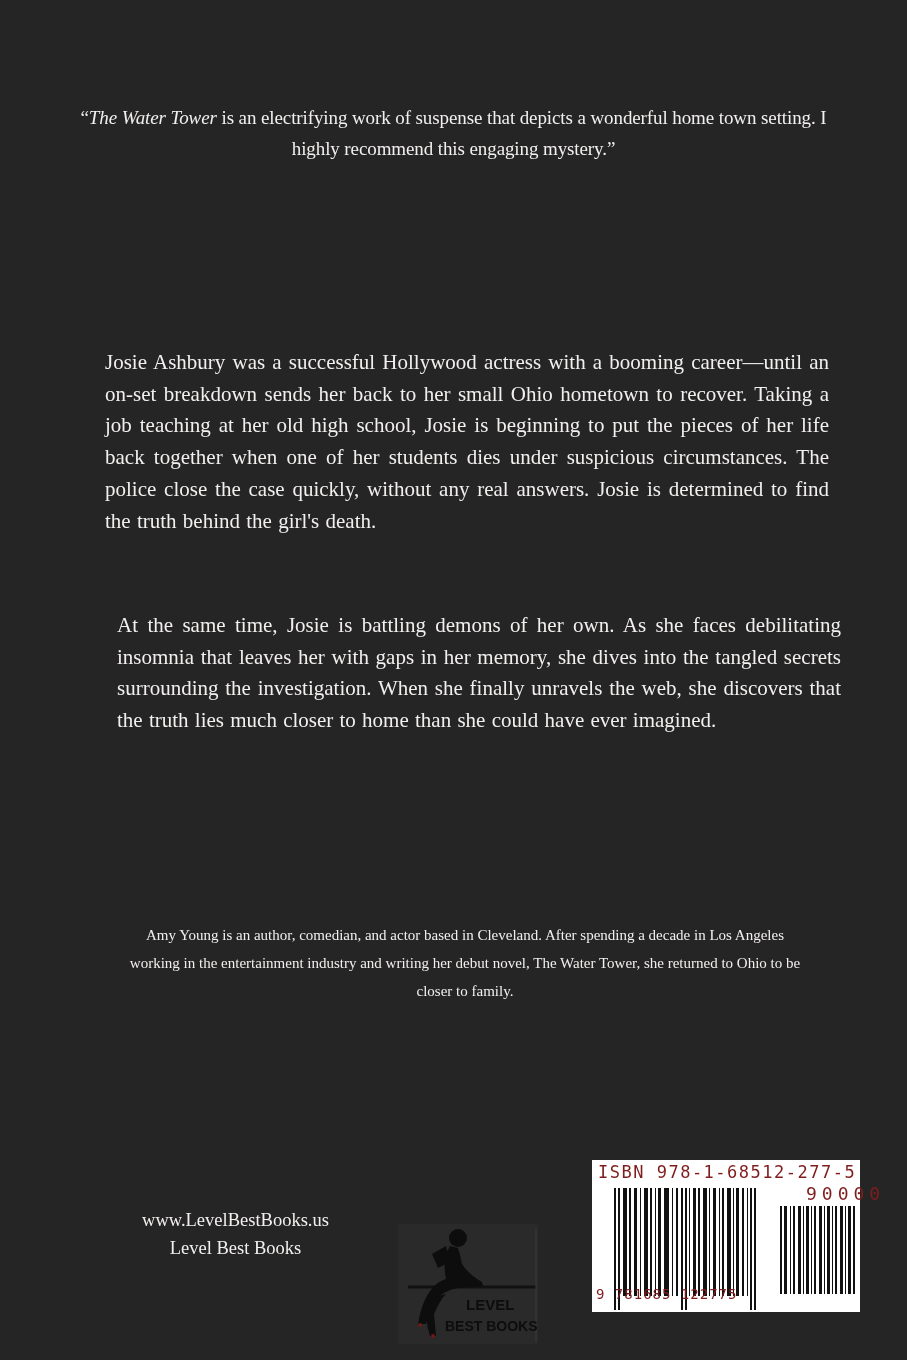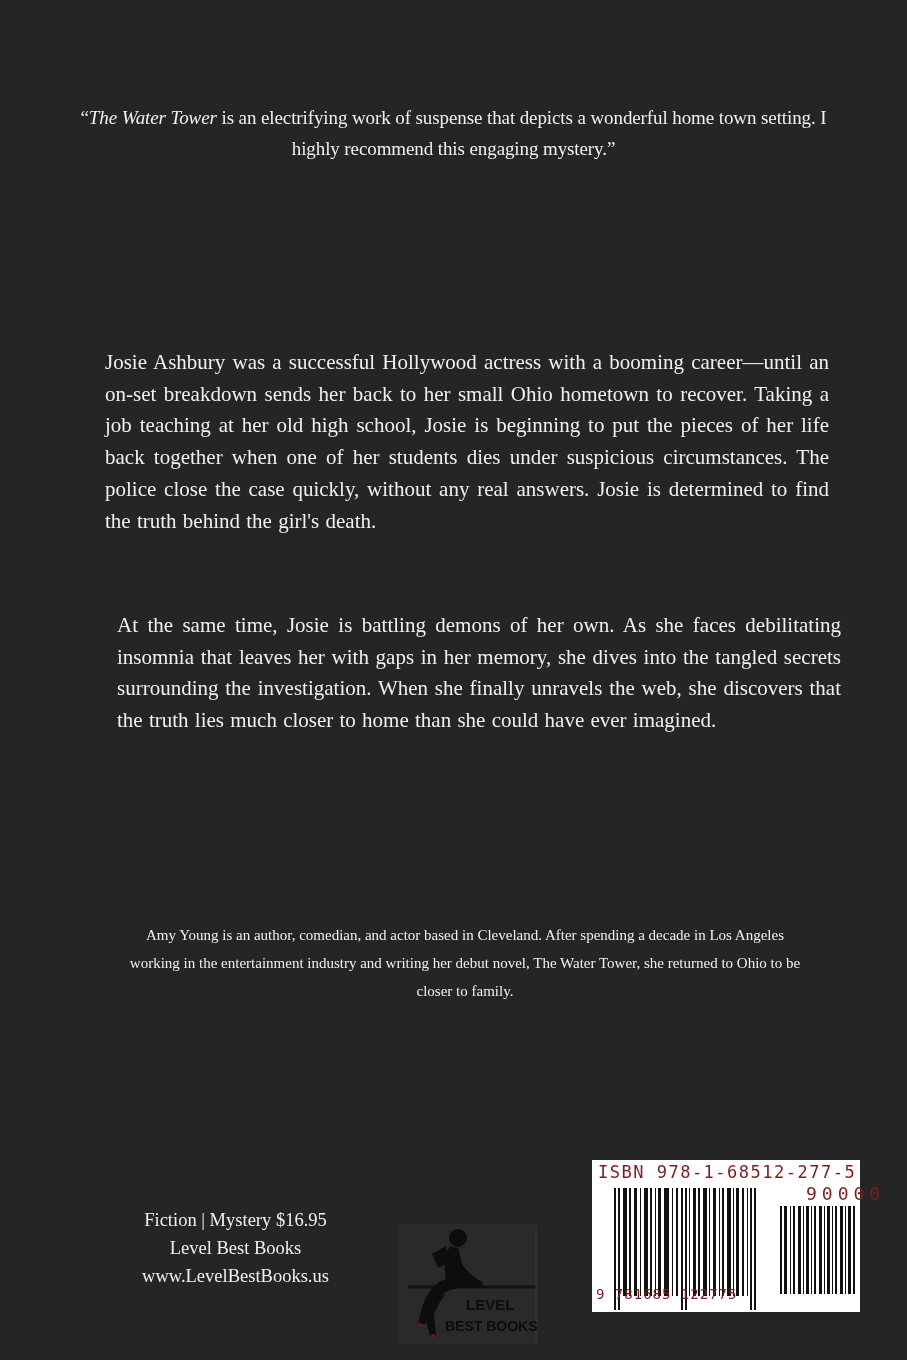--- a/index.html
+++ b/index.html
@@ -44,23 +44,22 @@
 <div class="blurb">
   <span>“</span><em>The Water Tower</em><span> is an electrifying work of suspense that depicts a wonderful home town setting. I highly recommend this engaging mystery.”</span><br>
 </div>
 
 <p class="desc p1" style="margin:0">Josie Ashbury was a successful Hollywood actress with a booming career—until an on-set breakdown sends her back to her small Ohio hometown to recover. Taking a job teaching at her old high school, Josie is beginning to put the pieces of her life back together when one of her students dies under suspicious circumstances. The police close the case quickly, without any real answers. Josie is determined to find the truth behind the girl's death.</p>
 <p class="desc p2" style="margin:12px">At the same time, Josie is battling demons of her own. As she faces debilitating insomnia that leaves her with gaps in her memory, she dives into the tangled secrets surrounding the investigation. When she finally unravels the web, she discovers that the truth lies much closer to home than she could have ever imagined.</p>
 
 <p class="bio" style="margin:0">Amy Young is an author, comedian, and actor based in Cleveland. After spending a decade in Los Angeles working in the entertainment industry and writing her debut novel, The Water Tower, she returned to Ohio to be closer to family.</p>
 
 <div class="imprint">
-  <div>Fiction | Mystery $16.95</div>
+  <div>www.LevelBestBooks.us</div>
   <div>Level Best Books</div>
-  <div>www.LevelBestBooks.us</div>
 </div>
 
 <div class="logo">
   <svg width="140" height="120" viewBox="0 0 140 120">
     <rect x="0" y="0" width="140" height="120" fill="#2b2a2b"></rect>
     <line x1="10" y1="63" x2="138" y2="63" stroke="#111" stroke-width="3"></line>
     <line x1="138" y1="5" x2="138" y2="118" stroke="#3a3a3a" stroke-width="1"></line>
     <circle cx="60" cy="14" r="9" fill="#0d0d0d"></circle>
     <path d="M52 22 Q44 35 48 55 Q30 60 22 90 L20 100 L28 100 L34 80 Q45 66 60 64 L85 62 L84 58 Q70 50 64 40 Q62 30 60 24 Z" fill="#0d0d0d"></path>
     <path d="M34 30 L48 22 L52 38 L40 44 Z" fill="#0d0d0d"></path>

